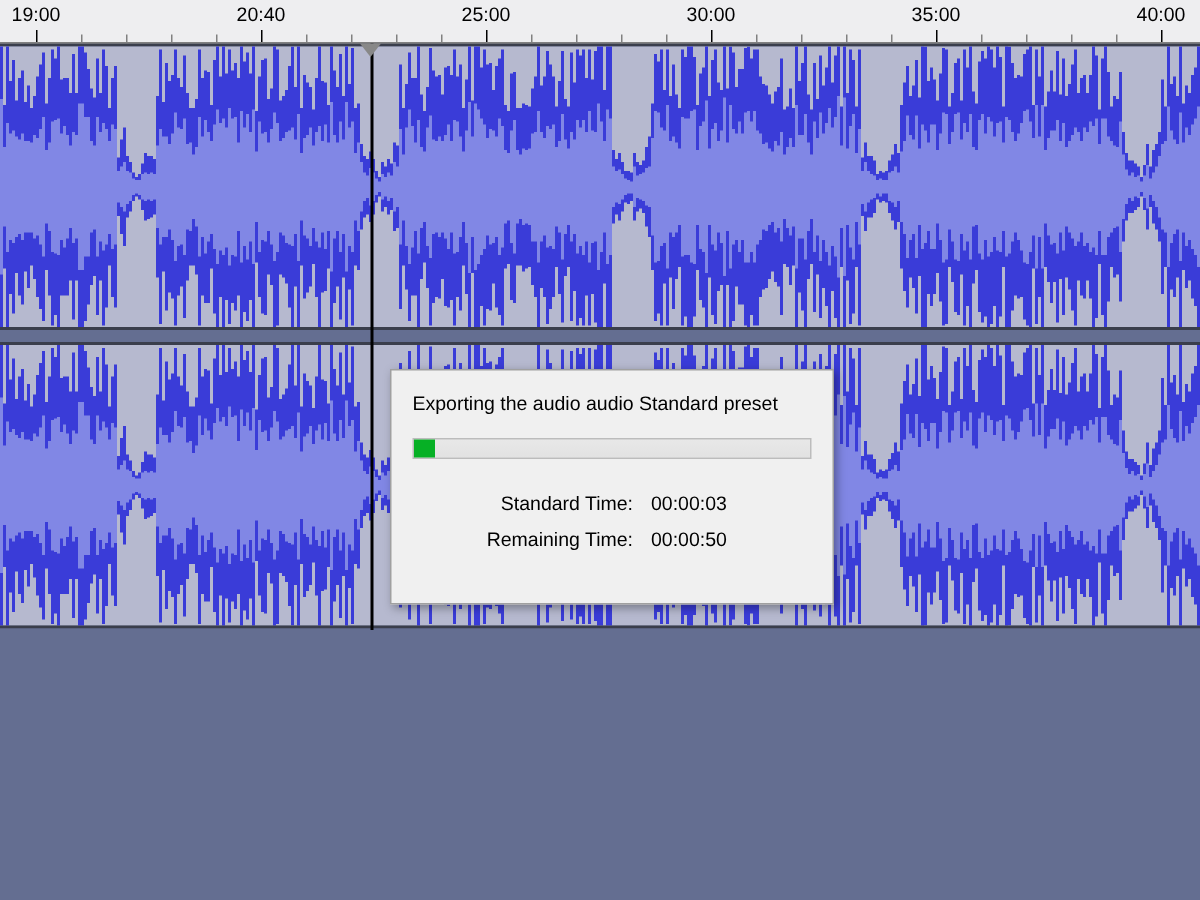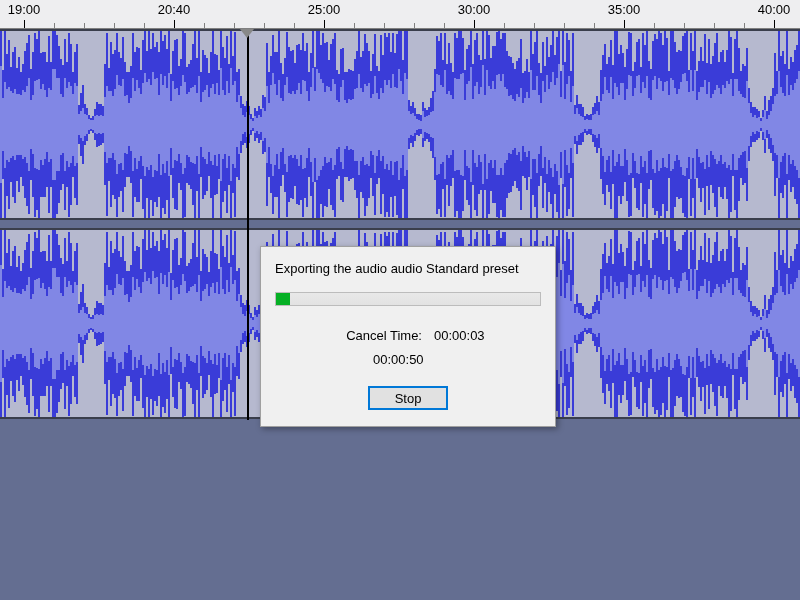--- a/index.html
+++ b/index.html
@@ -1863,24 +1863,24 @@
 <div class="workspace-bg" style="top:419px;height:181px"></div>
 
 <div class="dialog" style="left:260px;top:246px">
   <div class="body">
     <div class="message">Exporting the audio audio Standard preset</div>
     <div class="progress">
       <div class="fill" id="progress-fill" style="width: 5.4%;"></div>
     </div>
     <div class="time-rows">
       <div class="time-row">
-        <span class="label">Cancel Time:</span>
+        <span class="label">Standard Time:</span>
         <span class="value">00:00:03</span>
       </div>
       <div class="time-row">
+        <span class="label">Remaining Time:</span>
         <span class="value">00:00:50</span>
       </div>
     </div>
     <div class="button-row">
-      <button class="dlg-btn primary">Stop</button>
     </div>
   </div>
 </div>
 
 </body></html>

